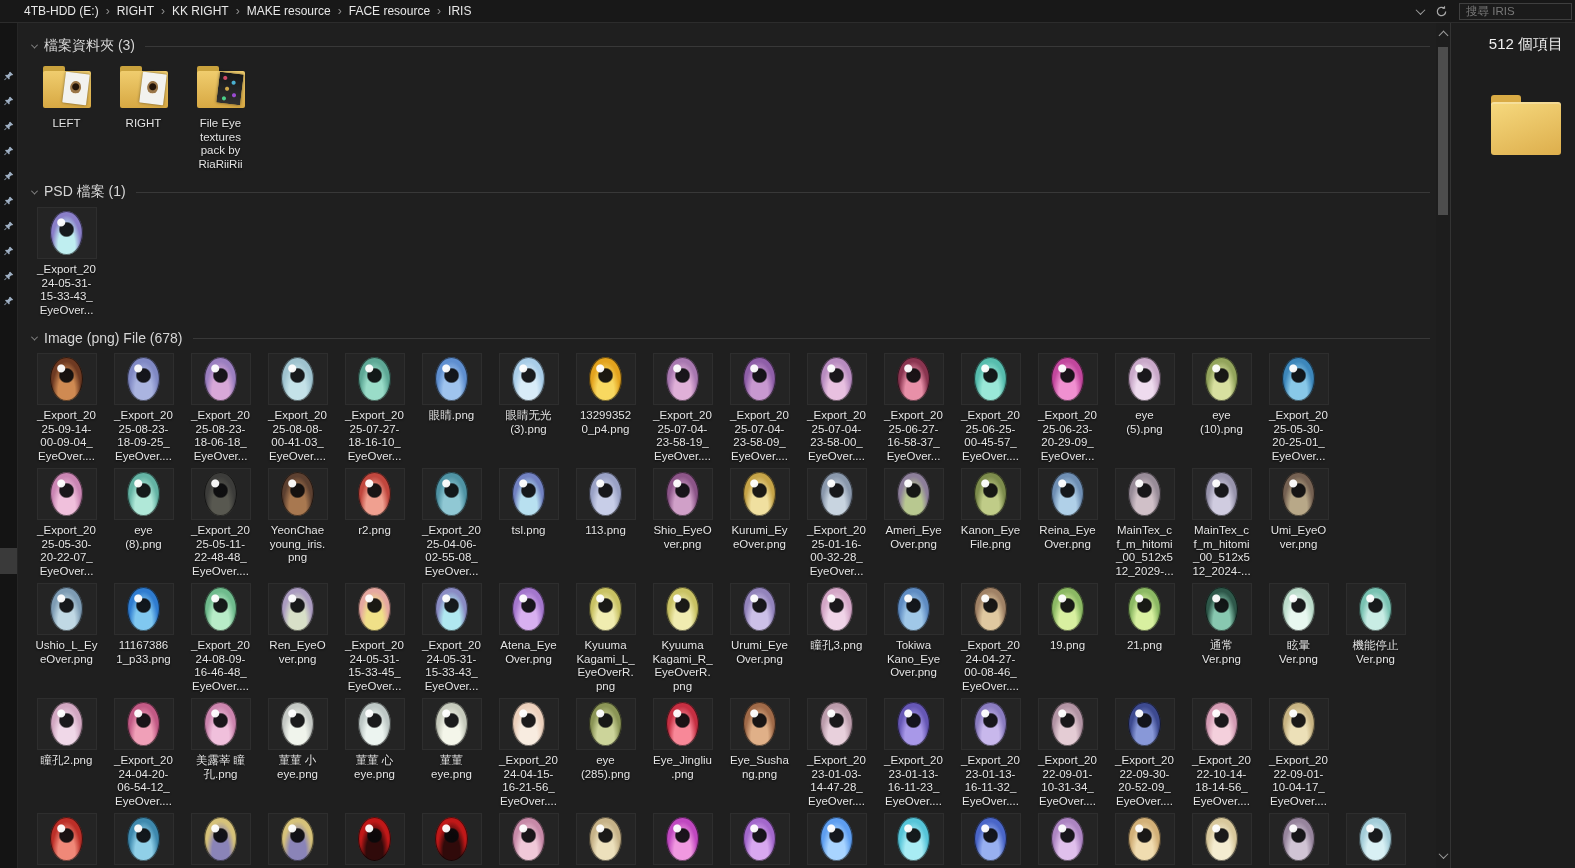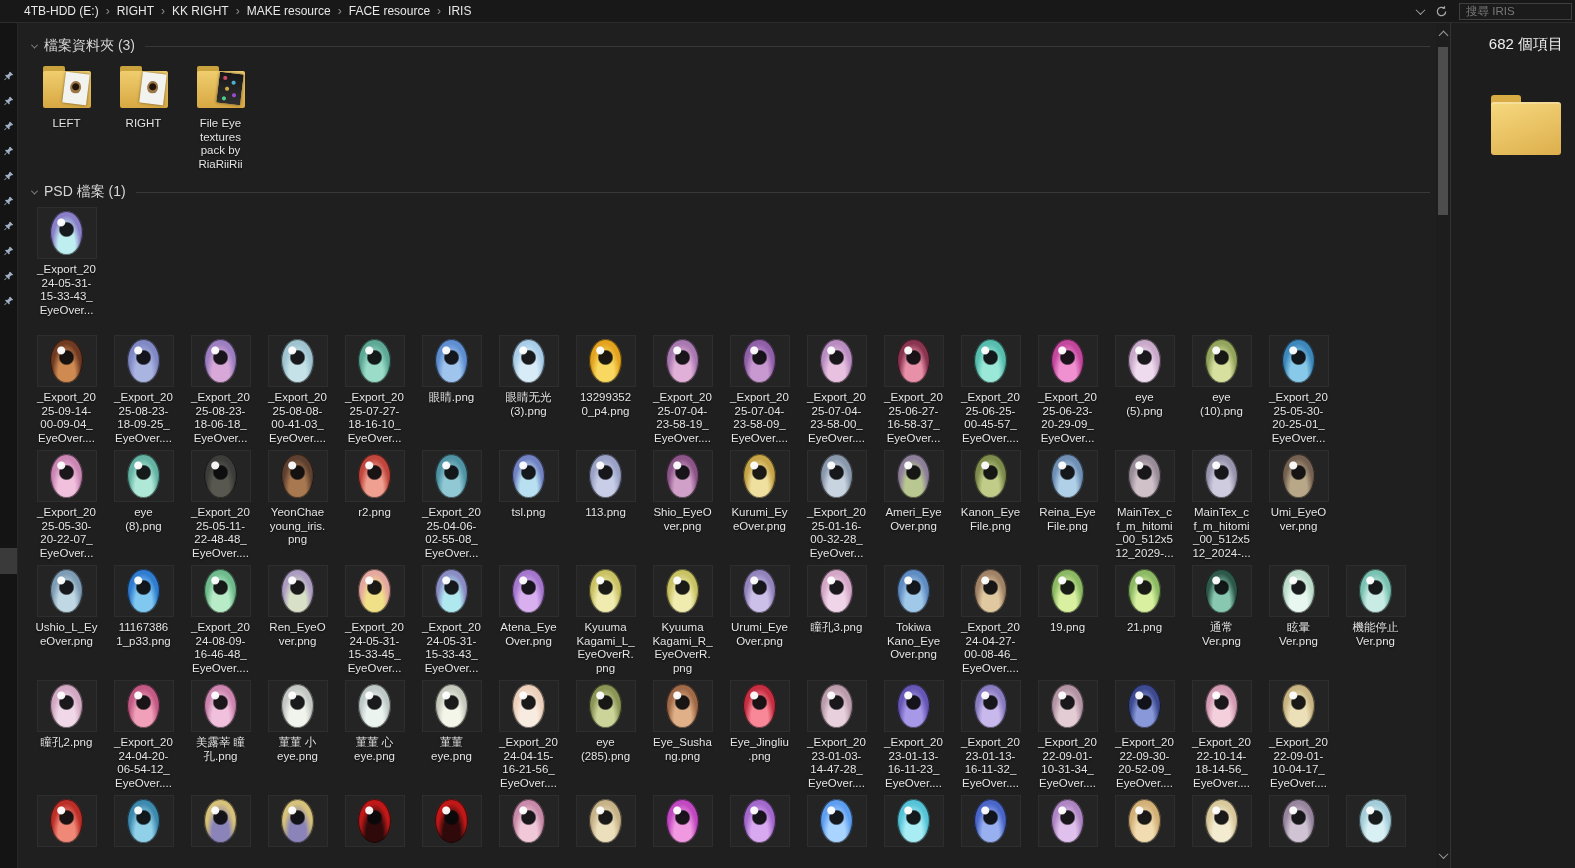--- a/index.html
+++ b/index.html
@@ -240,20 +240,25 @@
                 <div class="eye" style="--c: #8a7fc9; --c2: #bfeef0;"></div>
               </div>
               <div class="lbl">_Export_20
 24-05-31-
 15-33-43_
 EyeOver...</div>
             </div>
           </div>
         </section>
         <section class="sec">
+          <div class="sec-head">
+            <span class="chev down sm"></span>
+            <span class="sec-title">Image (png) File (678)</span>
+            <span class="sec-line"></span>
+          </div>
           <div class="grid-row">
             <div class="item">
               <div class="thumbbox">
                 <div class="eye" style="--c: #6e3a22; --c2: #cf8a52;"></div>
               </div>
               <div class="lbl">_Export_20
 25-09-14-
 00-09-04_
 EyeOver....</div>
             </div>
@@ -487,21 +492,21 @@
                 <div class="eye" style="--c: #7d8c4c; --c2: #c0cc88;"></div>
               </div>
               <div class="lbl">Kanon_Eye
 File.png</div>
             </div>
             <div class="item">
               <div class="thumbbox">
                 <div class="eye" style="--c: #6f8fb4; --c2: #b0d0e8;"></div>
               </div>
               <div class="lbl">Reina_Eye
-File.png</div>
+Over.png</div>
             </div>
             <div class="item">
               <div class="thumbbox">
                 <div class="eye" style="--c: #988c98; --c2: #d0c0c8;"></div>
               </div>
               <div class="lbl">MainTex_c
 f_m_hitomi
 _00_512x5
 12_2029-...</div>
             </div>
@@ -715,31 +720,31 @@
             </div>
             <div class="item">
               <div class="thumbbox">
                 <div class="eye" style="--c: #8b9556; --c2: #ccd49a;"></div>
               </div>
               <div class="lbl">eye
 (285).png</div>
             </div>
             <div class="item">
               <div class="thumbbox">
+                <div class="eye" style="--c: #c62f42; --c2: #f88898;"></div>
+              </div>
+              <div class="lbl">Eye_Jingliu
+.png</div>
+            </div>
+            <div class="item">
+              <div class="thumbbox">
                 <div class="eye" style="--c: #a06a48; --c2: #e0b088;"></div>
               </div>
               <div class="lbl">Eye_Susha
 ng.png</div>
-            </div>
-            <div class="item">
-              <div class="thumbbox">
-                <div class="eye" style="--c: #c62f42; --c2: #f88898;"></div>
-              </div>
-              <div class="lbl">Eye_Jingliu
-.png</div>
             </div>
             <div class="item">
               <div class="thumbbox">
                 <div class="eye" style="--c: #bb9cab; --c2: #e8d0dc;"></div>
               </div>
               <div class="lbl">_Export_20
 23-01-03-
 14-47-28_
 EyeOver....</div>
             </div>
@@ -893,18 +898,18 @@
         </section>
       </main>
 
     <div class="vscroll">
       <span class="chev up"></span>
       <div class="thumb-bar"></div>
       <span class="chev down bottom"></span>
     </div>
 
     <aside class="rightpanel">
-      <div class="count">682 個項目</div>
+      <div class="count">512 個項目</div>
       <div class="bigfolder"></div>
     </aside>
 
   </div>
 </div>
 
 </body></html>

